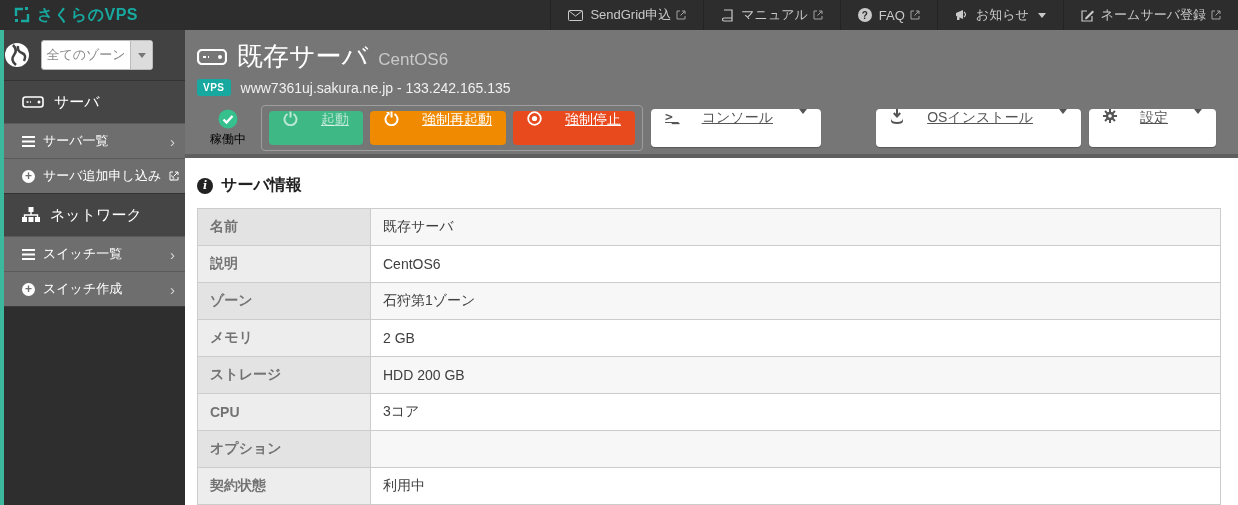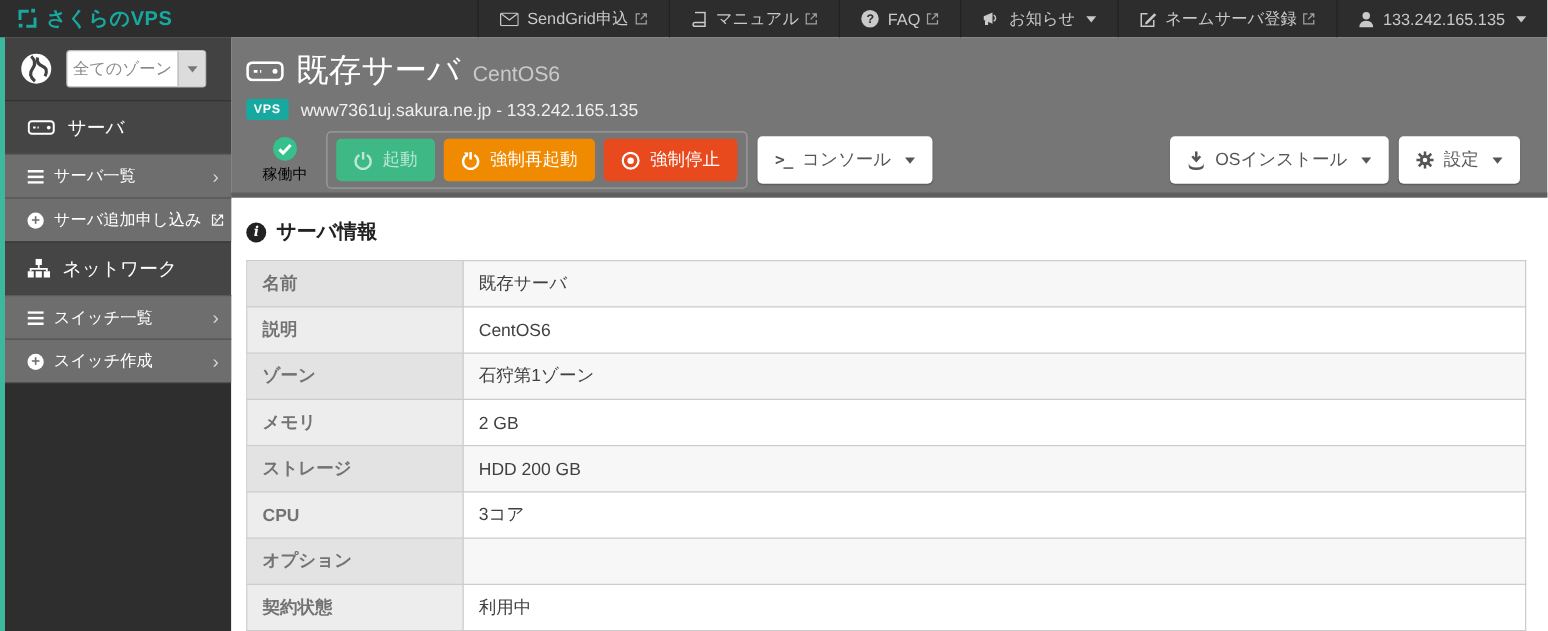--- a/index.html
+++ b/index.html
@@ -18,21 +18,21 @@
   .caret-down { width:0; height:0; border-left:4px solid transparent; border-right:4px solid transparent;
                 border-top:5px solid #c9c9c9; margin-left:2px; }
   .q-circle { width:14px; height:14px; border-radius:50%; background:#c9c9c9; color:#2d2d2d;
               font-size:10px; font-weight:bold; display:flex; align-items:center; justify-content:center; }
 
   
   .layout { display:flex; height:475px; }
 
   
   .sidebar { width:185px; background:#2e2e2e; border-left:4px solid #3cb99c; display:flex; flex-direction:column; }
-  .zone-row { height:50px; background:#424242; display:flex; align-items:center; gap:11px; padding-left:12px; }
+  .zone-row { height:50px; background:#424242; display:flex; align-items:center; gap:11px; }
   .zone-select { width:112px; height:30px; background:#fff; border-radius:3px; display:flex; overflow:hidden;
                  border:1px solid #bbb; cursor:pointer; }
   .zone-select .zs-text { flex:1; display:flex; align-items:center; justify-content:center;
                           color:#8a8a8a; font-size:13px; }
   .zone-select .zs-arrow { width:22px; background:#dcdcdc; border-left:1px solid #bbb;
                            display:flex; align-items:center; justify-content:center; }
   .zs-chev { width:0; height:0; border-left:4px solid transparent; border-right:4px solid transparent;
              border-top:5px solid #777; }
   .side-section { height:43px; background:#454545; border-top:1px solid #333; color:#fff; font-size:15px;
                   display:flex; align-items:center; gap:10px; padding-left:18px; }
@@ -53,21 +53,21 @@
   .server-os { color:#c9c9c9; font-size:17px; }
   .host-row { margin-top:5px; display:flex; align-items:center; gap:10px; }
   .vps-badge { background:#17a9a0; color:#fff; font-size:10px; font-weight:bold; letter-spacing:.5px;
                border-radius:3px; padding:3px 6px; }
   .host-text { color:#f0f0f0; font-size:14px; }
   .action-row { margin-top:9px; display:flex; align-items:center; }
   .status-block { width:62px; display:flex; flex-direction:column; align-items:center; gap:2px; }
   .status-label { color:#000000; font-size:12px; }
   .btn-frame { border:1px solid #9e9e9e; border-radius:4px; padding:5px 7px; display:flex; gap:7px; margin-left:2px; }
   .btn { border:none; border-radius:4px; height:34px; padding:0 14px; font-size:14px; color:#fff;
-         display:flex; align-items:center; gap:8px; cursor:pointer; font-family:inherit; }
+         display:flex; align-items:flex-start; gap:23px; cursor:pointer; font-family:inherit;text-decoration:underline; }
   .btn-start { background:#3eb986; color:rgba(255,255,255,.65); }
   .btn-restart { background:#f08a00; }
   .btn-stop { background:#e8491d; }
   .btn-white { background:#fff; color:#555; height:38px; box-shadow:0 1px 1px rgba(0,0,0,.25); }
   .btn-console { margin-left:8px; }
   .terminal-glyph { font-family:"DejaVu Sans Mono",monospace; font-size:13px; font-weight:bold; letter-spacing:-1px; }
   .caret-gray { width:0; height:0; border-left:4px solid transparent; border-right:4px solid transparent;
                 border-top:5px solid #555; margin-left:3px; }
   .right-btns { margin-left:auto; display:flex; gap:8px; padding-right:22px; }
 
@@ -161,30 +161,20 @@
             <path d="M4.5 8.5 L11.5 1.5 L13 3 L6 10 L4 10.5 Z" fill="#c9c9c9"></path>
           </svg>
       </span>
       <span>ネームサーバ登録</span>
       <span class="ext-icon" style="display:flex;">
         <svg width="10" height="10" viewBox="0 0 10 10">
             <path d="M4 1 H1 V9 H9 V6" fill="none" stroke="#c9c9c9"></path>
             <path d="M6 1 H9 V4 M9 1 L4.5 5.5" fill="none" stroke="#c9c9c9"></path>
           </svg>
       </span>
-    </div>
-    <div class="topnav-item">
-      <span style="display:flex;">
-        <svg width="12" height="13" viewBox="0 0 12 13">
-            <circle cx="6" cy="3.5" r="3" fill="#c9c9c9"></circle>
-            <path d="M0.5 13 Q0.5 7.5 6 7.5 Q11.5 7.5 11.5 13 Z" fill="#c9c9c9"></path>
-          </svg>
-      </span>
-      <span>133.242.165.135</span>
-      <span class="caret-down"></span>
     </div>
   </div>
 </div>
 
 <div class="layout">
 
   <div class="sidebar">
     <div class="zone-row">
       <span style="display:flex;">
         <svg width="26" height="26" viewBox="0 0 26 26">

